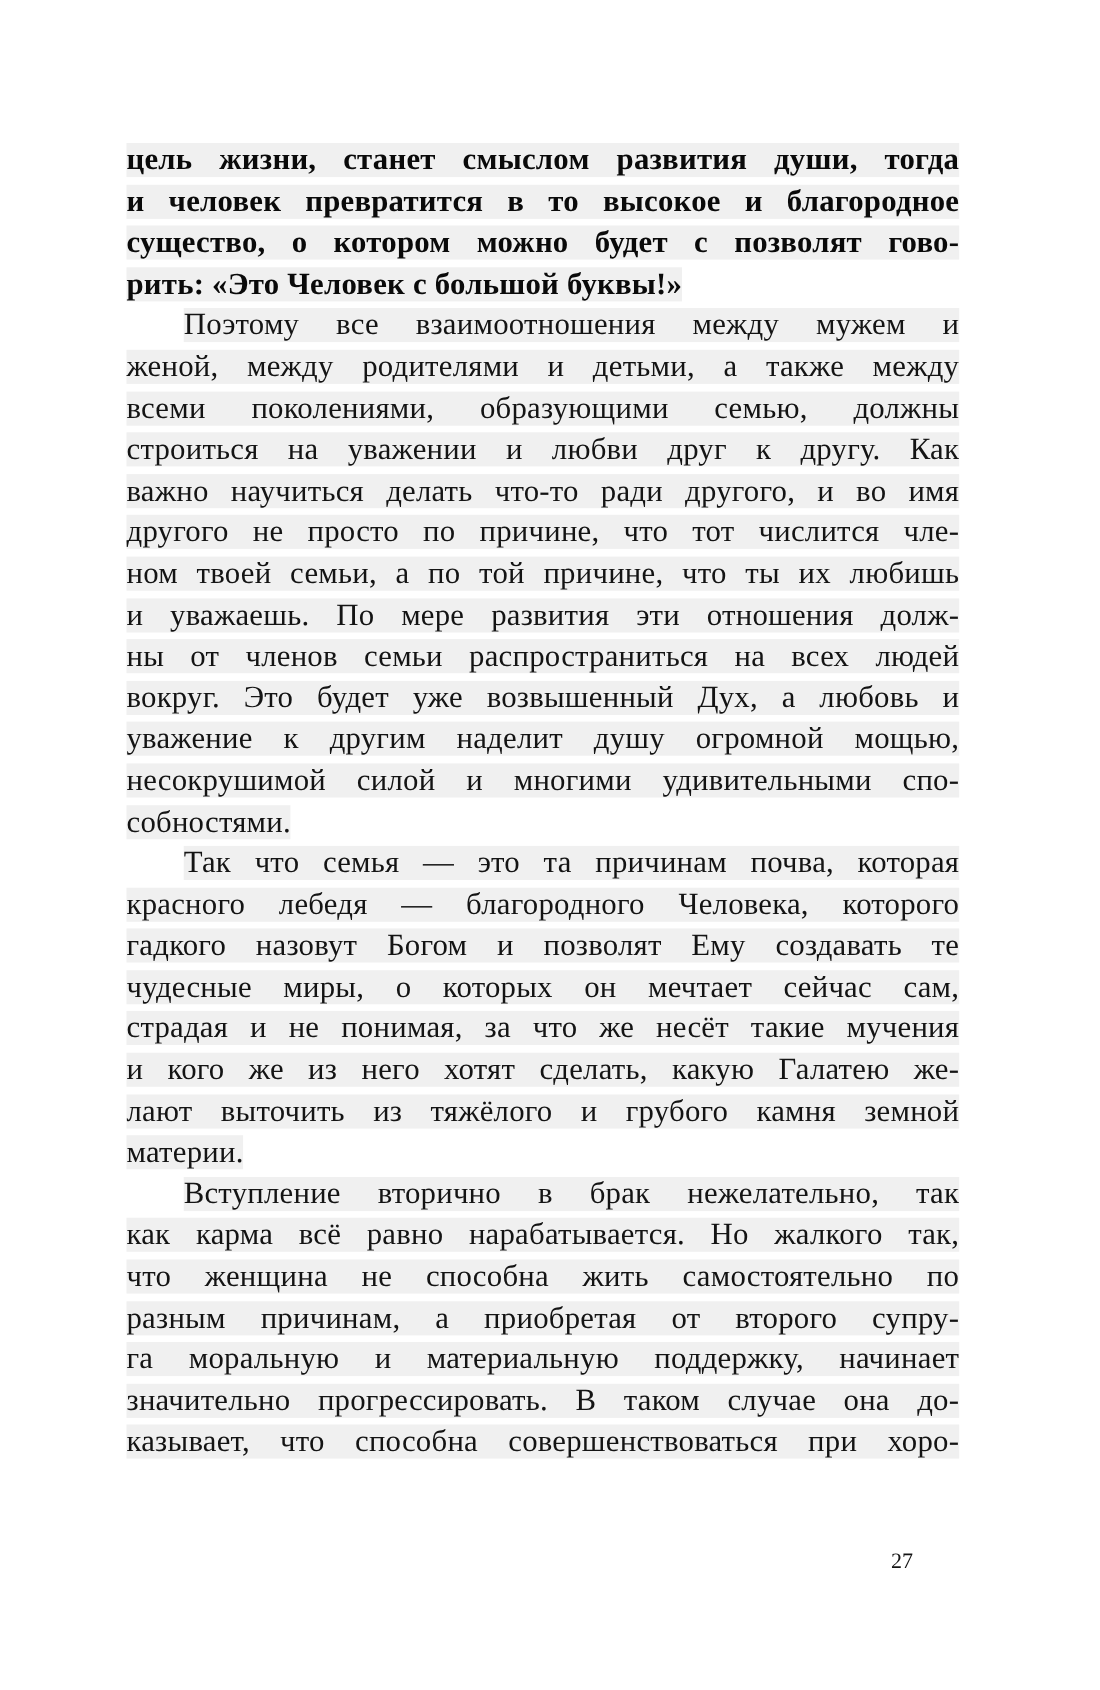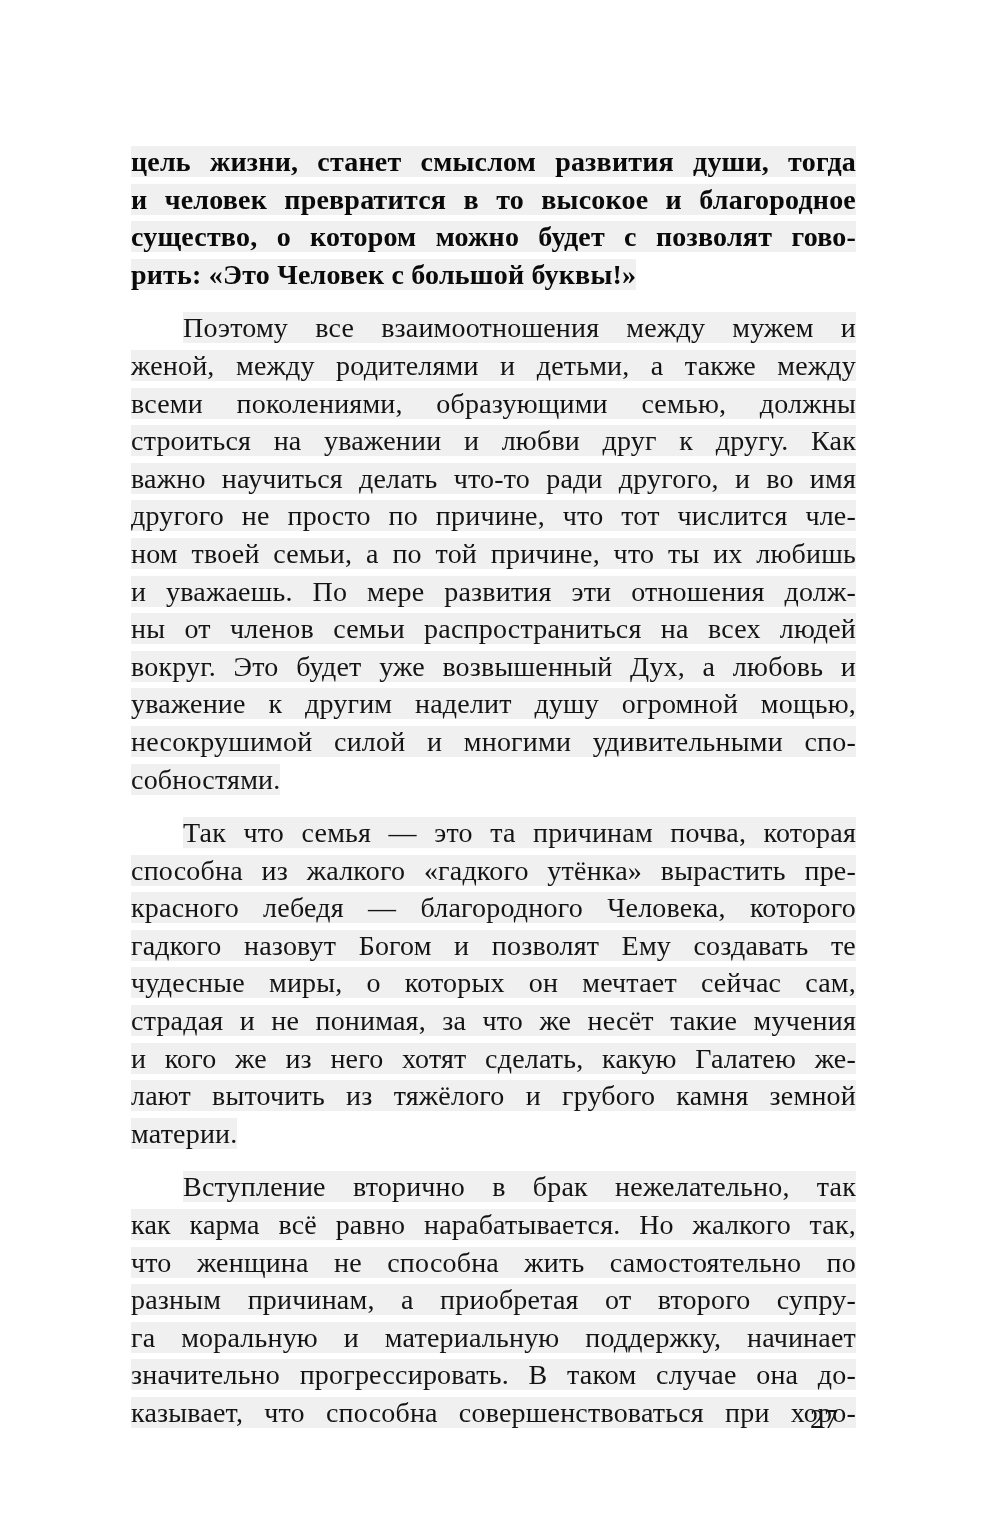--- a/index.html
+++ b/index.html
@@ -16,21 +16,21 @@
     color: #141414;
     overflow: hidden;
   }
   .text-block {
     position: absolute;
     left: 115px;
     top: 127px;
     width: 757px;
   }
   .paragraph {
-    margin: 16px;
+    margin: 0;
     padding: 0;
   }
   .line {
     font-size: 28px;
     line-height: 37.6px;
     height: 37.6px;
     text-align: justify;
     text-align-last: justify;
     white-space: nowrap;
     letter-spacing: 0.2px;
@@ -47,21 +47,21 @@
   }
   
   .ink {
     background: #f0f0f0;
     box-decoration-break: clone;
   }
   .page-number {
     position: absolute;
     top: 1400px;
     left: 810px;
-    font-size: 28px;
+    font-size: 20px;
     line-height: 38px;
     color: #141414;
   }
 </style>
 </head>
 <body>
 
 <div class="page">
   <main class="text-block" id="text-block">
       <div class="paragraph bold">
@@ -80,21 +80,20 @@
         <div class="line"><span class="ink">ном твоей семьи, а по той причине, что ты их любишь</span></div>
         <div class="line"><span class="ink">и уважаешь. По мере развития эти отношения долж-</span></div>
         <div class="line"><span class="ink">ны от членов семьи распространиться на всех людей</span></div>
         <div class="line"><span class="ink">вокруг. Это будет уже возвышенный Дух, а любовь и</span></div>
         <div class="line"><span class="ink">уважение к другим наделит душу огромной мощью,</span></div>
         <div class="line"><span class="ink">несокрушимой силой и многими удивительными спо-</span></div>
         <div class="line last"><span class="ink">собностями.</span></div>
       </div>
       <div class="paragraph">
         <div class="line indent"><span class="ink">Так что семья — это та причинам почва, которая</span></div>
-        <div class="line"><span class="ink">способна из жалкого «гадкого утёнка» вырастить пре-</span></div>
         <div class="line"><span class="ink">красного лебедя — благородного Человека, которого</span></div>
         <div class="line"><span class="ink">гадкого назовут Богом и позволят Ему создавать те</span></div>
         <div class="line"><span class="ink">чудесные миры, о которых он мечтает сейчас сам,</span></div>
         <div class="line"><span class="ink">страдая и не понимая, за что же несёт такие мучения</span></div>
         <div class="line"><span class="ink">и кого же из него хотят сделать, какую Галатею же-</span></div>
         <div class="line"><span class="ink">лают выточить из тяжёлого и грубого камня земной</span></div>
         <div class="line last"><span class="ink">материи.</span></div>
       </div>
       <div class="paragraph">
         <div class="line indent"><span class="ink">Вступление вторично в брак нежелательно, так</span></div>

